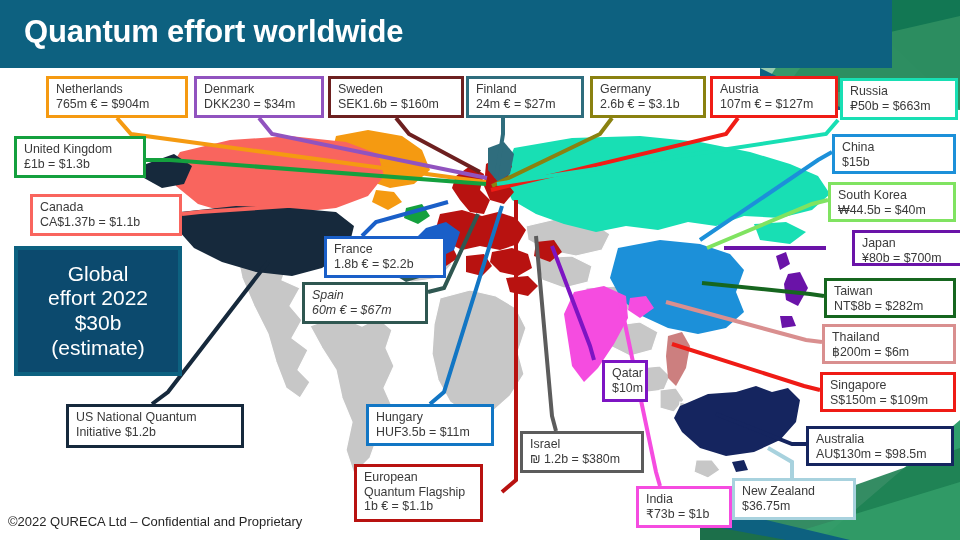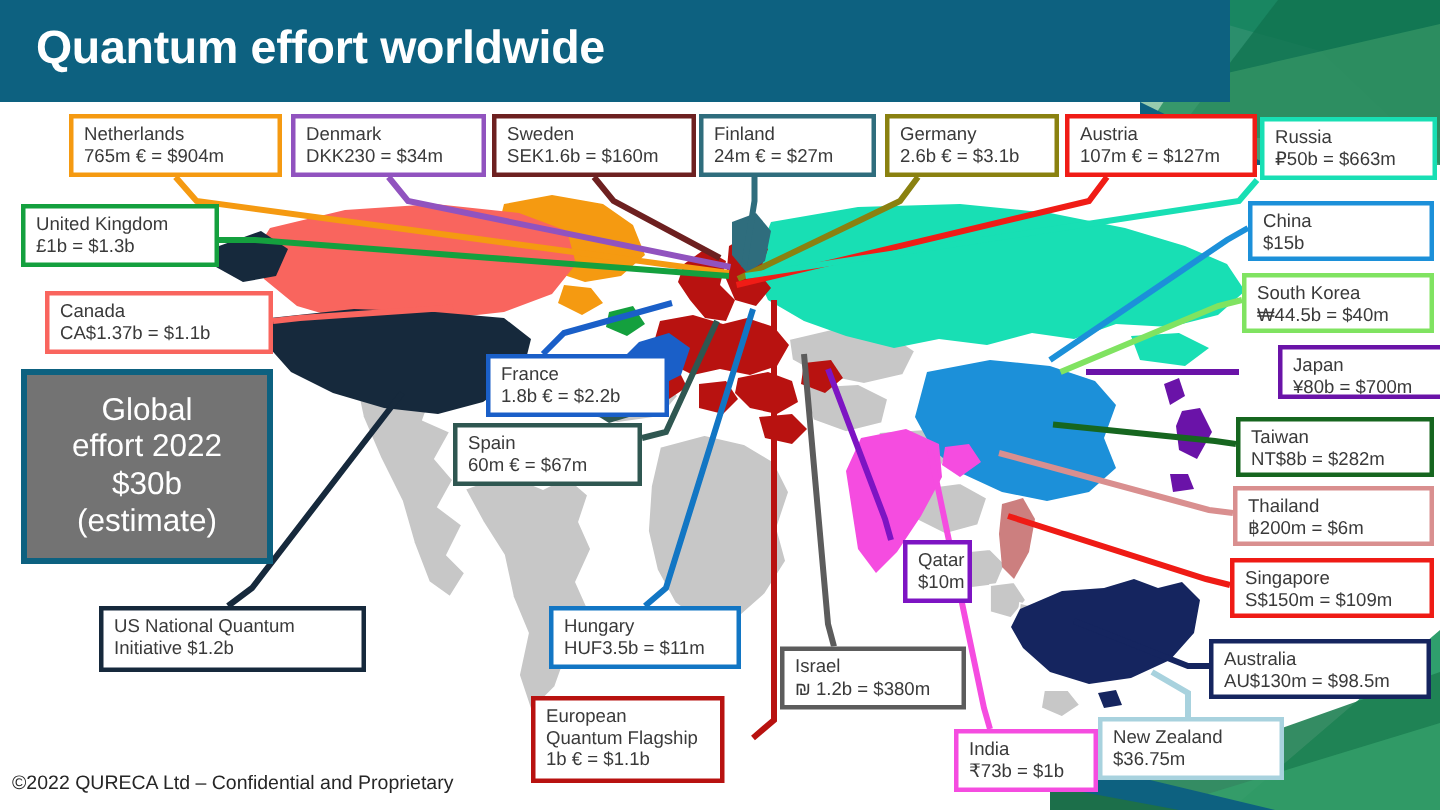--- a/index.html
+++ b/index.html
@@ -7,21 +7,21 @@
        font-family:"Liberation Sans","DejaVu Sans",sans-serif;}
 
   #slide{position:absolute;left:0;top:0;width:960px;height:540px;background:#ffffff;overflow:hidden;}
 
   
   .deco{position:absolute;pointer-events:none;}
   #deco-tr{right:0;top:0;width:200px;height:110px;}
   #deco-br{right:0;bottom:0;width:260px;height:120px;}
 
   
-  #header{position:absolute;left:0;top:0;width:820px;height:68px;background:#0d6180;}
+  #header{position:absolute;left:0;top:0;width:892px;height:68px;background:#0d6180;}
   #header-title{position:absolute;left:24px;top:14px;color:#ffffff;font-size:31px;
                 font-weight:bold;letter-spacing:-0.2px;white-space:nowrap;}
 
   
   #map-wrap{position:absolute;left:140px;top:130px;width:700px;height:380px;}
   #map-svg{width:100%;height:100%;display:block;}
 
   
   #lines{position:absolute;left:0;top:0;width:960px;height:540px;}
 
@@ -156,21 +156,21 @@
       <polyline points="362,236 376,222 448,202" fill="none" stroke="#1a5fc8" stroke-width="4" stroke-linecap="butt" stroke-linejoin="miter"></polyline>
       <polyline points="428,292 444,288 478,214" fill="none" stroke="#2f5751" stroke-width="4" stroke-linecap="butt" stroke-linejoin="miter"></polyline>
       <polyline points="152,404 168,392 268,262" fill="none" stroke="#16293c" stroke-width="4" stroke-linecap="butt" stroke-linejoin="miter"></polyline>
       <polyline points="430,404 444,392 502,206" fill="none" stroke="#1276c4" stroke-width="4" stroke-linecap="butt" stroke-linejoin="miter"></polyline>
       <polyline points="502,492 516,480 516,200" fill="none" stroke="#b81210" stroke-width="4" stroke-linecap="butt" stroke-linejoin="miter"></polyline>
       <polyline points="556,431 552,416 536,236" fill="none" stroke="#5c5c5c" stroke-width="4" stroke-linecap="butt" stroke-linejoin="miter"></polyline>
       <polyline points="594,360 590,346 552,246" fill="none" stroke="#7d14c3" stroke-width="4" stroke-linecap="butt" stroke-linejoin="miter"></polyline>
       <polyline points="660,486 656,472 620,300" fill="none" stroke="#f54ce0" stroke-width="4" stroke-linecap="butt" stroke-linejoin="miter"></polyline>
     </svg>
 
-  <div id="global-box" style="background: #737373; border-color: rgb(13, 97, 128);">
+  <div id="global-box" style="background: #0c4a6e; border-color: rgb(13, 97, 128);">
     <span>Global</span>
     <span>effort 2022</span>
     <span>$30b</span>
     <span>(estimate)</span>
   </div>
 
   <div id="labels-layer">
       <div class="lbl" style="left: 46px; top: 76px; width: 142px; height: 42px; border-color: rgb(245, 154, 17);">
         <span class="l1">Netherlands</span>
         <span class="l2">765m € = $904m</span>
@@ -236,21 +236,21 @@
         <span class="l2">£1b = $1.3b</span>
       </div>
       <div class="lbl" style="left: 30px; top: 194px; width: 152px; height: 42px; border-color: rgb(249, 101, 94);">
         <span class="l1">Canada</span>
         <span class="l2">CA$1.37b = $1.1b</span>
       </div>
       <div class="lbl" style="left: 324px; top: 236px; width: 122px; height: 42px; border-color: rgb(26, 95, 200);">
         <span class="l1">France</span>
         <span class="l2">1.8b € = $2.2b</span>
       </div>
-      <div class="lbl" style="left: 302px; top: 282px; width: 126px; height: 42px; border-color: rgb(47, 87, 81);">
+      <div class="lbl" style="left: 302px; top: 282px; width: 126px; height: 42px; border-color: rgb(47, 87, 81); font-style: italic;">
         <span class="l1">Spain</span>
         <span class="l2">60m € = $67m</span>
       </div>
       <div class="lbl" style="left: 66px; top: 404px; width: 178px; height: 44px; border-color: rgb(22, 41, 60);">
         <span class="l1">US National Quantum</span>
         <span class="l2">Initiative $1.2b</span>
       </div>
       <div class="lbl" style="left: 366px; top: 404px; width: 128px; height: 42px; border-color: rgb(18, 118, 196);">
         <span class="l1">Hungary</span>
         <span class="l2">HUF3.5b = $11m</span>

